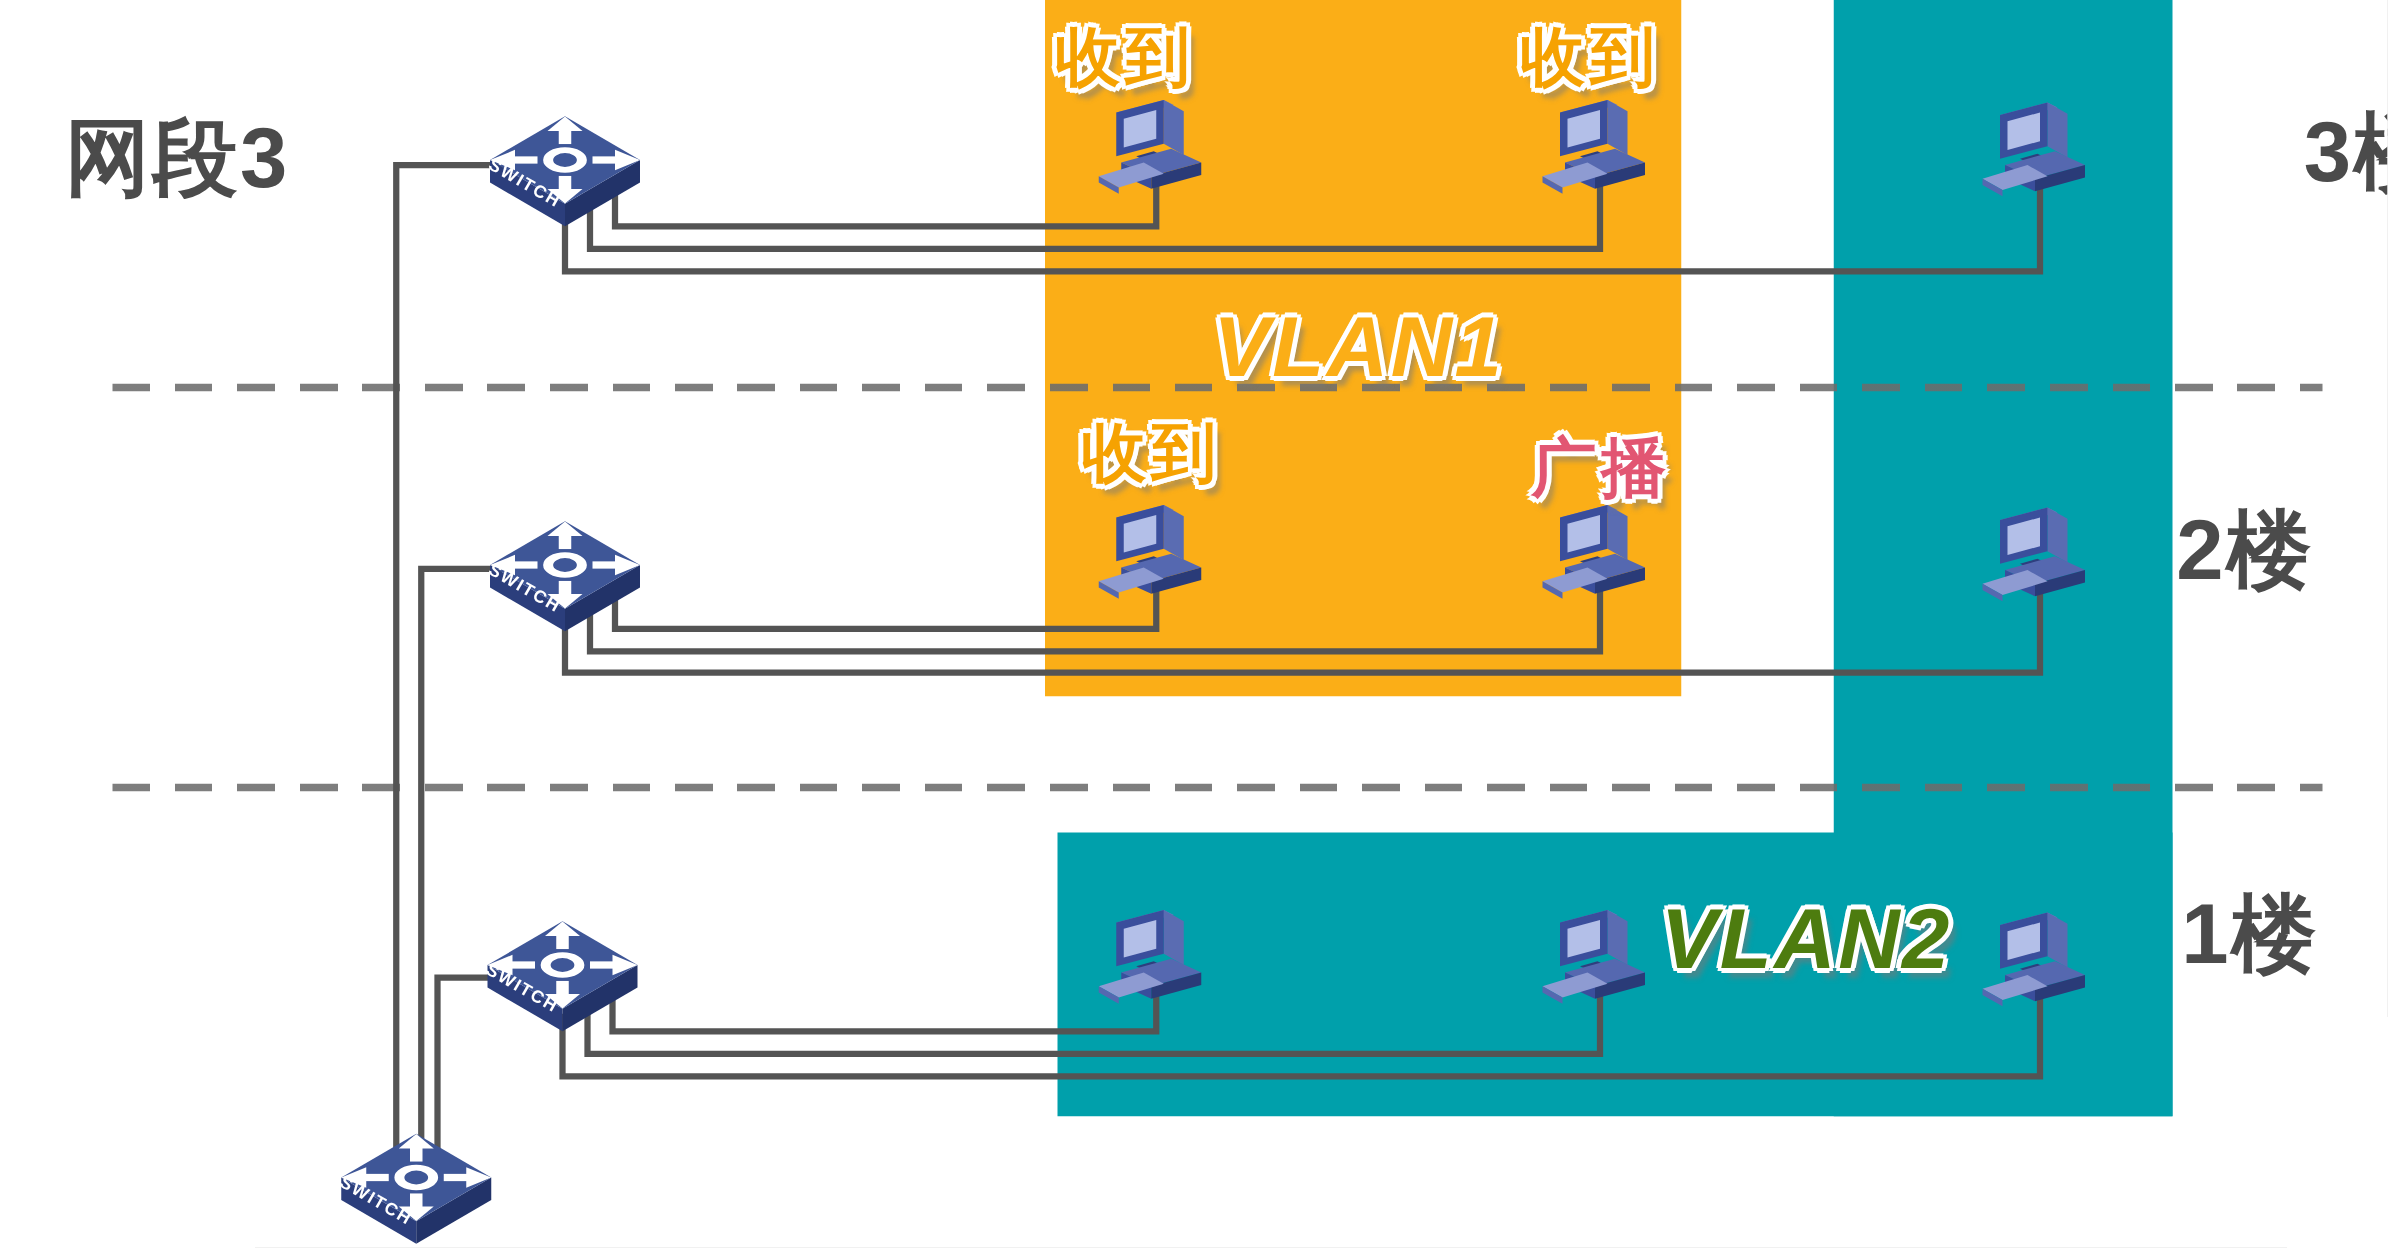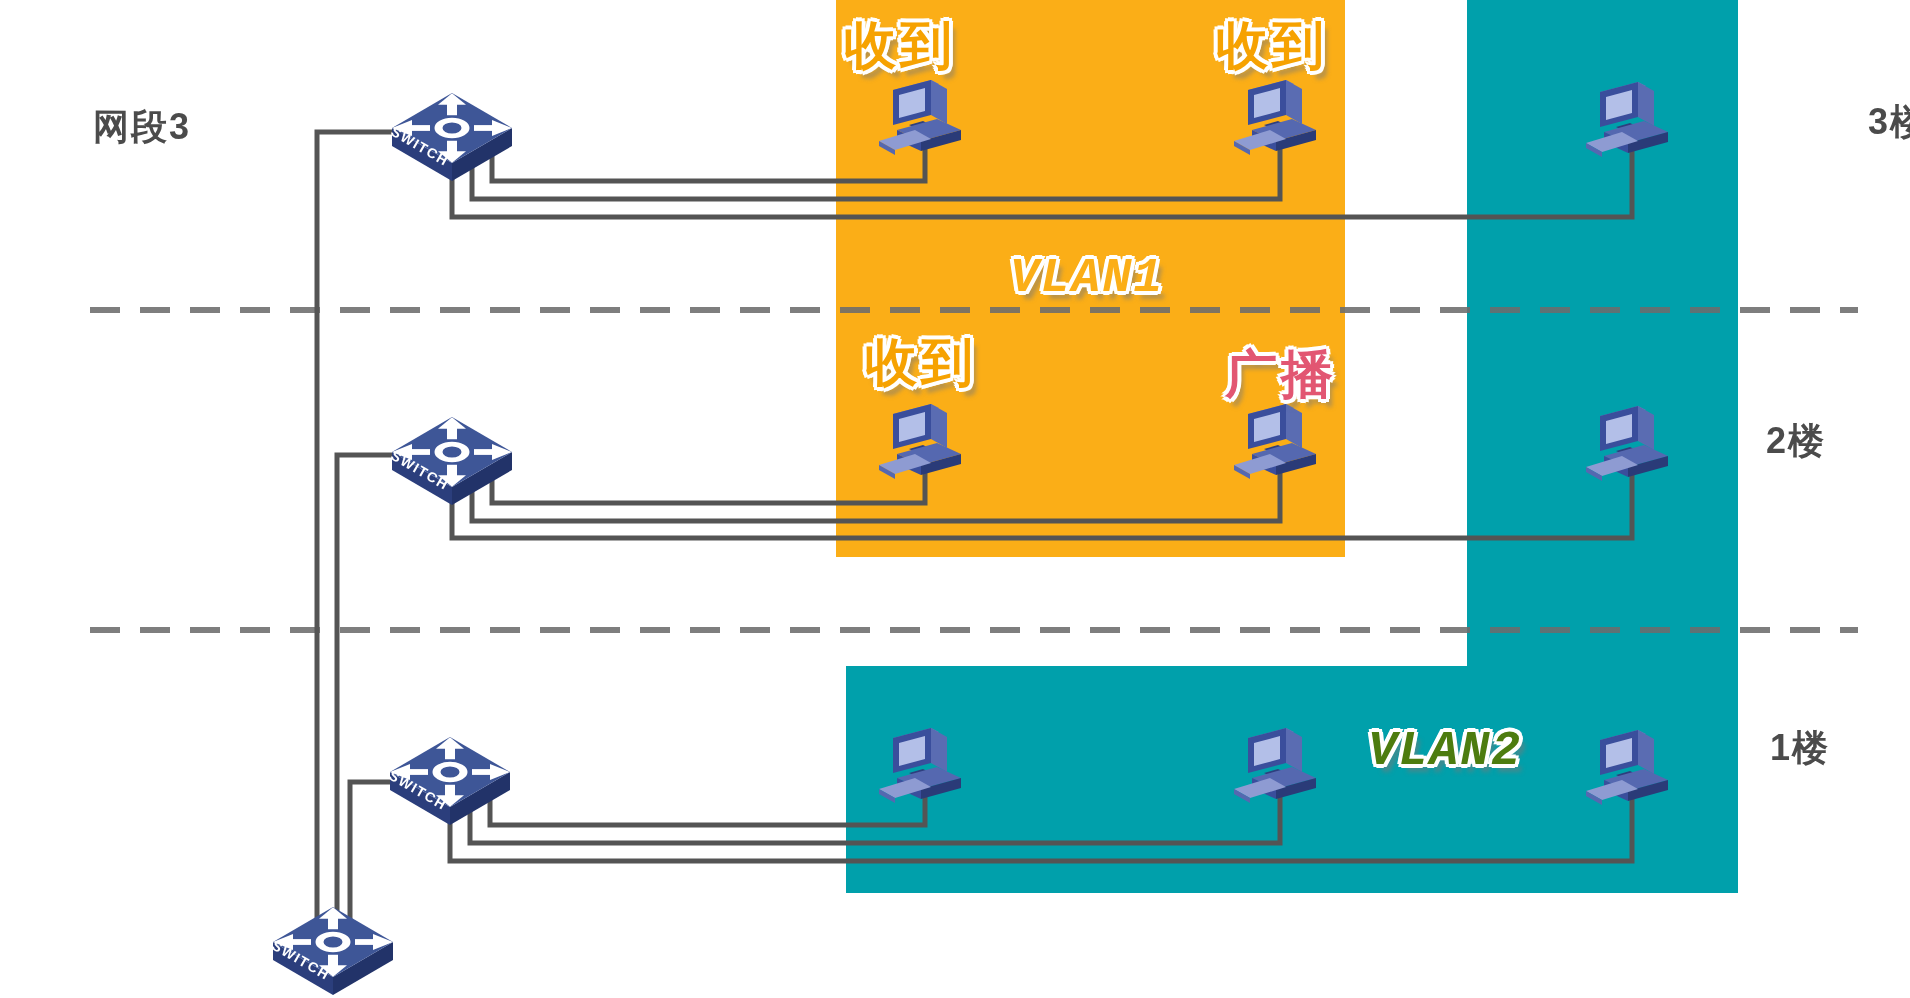--- a/index.html
+++ b/index.html
@@ -23,31 +23,31 @@
   .sw{position:absolute; width:130px; height:112px;}
   .sw svg,.pc svg{position:absolute; left:0; top:0;}
   .swlabel{
     position:absolute; left:1px; top:57px; width:64px; text-align:center;
     transform:rotate(30deg); color:#fff; font-size:14px; font-weight:bold;
     letter-spacing:1.5px; user-select:none;
   }
 
   .lbl{
     position:absolute; transform:translate(-50%,-50%); white-space:nowrap;
-    font-weight:bold; color:#4B4B4B; font-size:36px; letter-spacing:2px;
+    font-weight:bold; color:#4B4B4B; font-size:68px; letter-spacing:2px;
   }
   .outlined{
     position:absolute; transform:translate(-50%,-50%); white-space:nowrap;
     font-weight:900; font-size:52px; letter-spacing:4px;
     text-shadow:
       -4px 0 0 #fff, 4px 0 0 #fff, 0 -4px 0 #fff, 0 4px 0 #fff,
       -3px -3px 0 #fff, 3px -3px 0 #fff, -3px 3px 0 #fff, 3px 3px 0 #fff,
       6px 8px 4px rgba(120,120,120,.55);
   }
-  .vlantext{font-style:italic; font-size:48px; letter-spacing:2px; font-weight:800;font-family:Liberation Mono, monospace;}
+  .vlantext{font-style:italic; font-size:68px; letter-spacing:2px; font-weight:800;}
   .c-orange{color:#F6A201;}
   .c-pink{color:#E25672;margin-top:12px;}
   .c-vlan1{color:#FBAE17;}
   .c-vlan2{color:#4d7c0f;}
 </style>
 </head>
 <body>
 
 <svg width="0" height="0" style="position:absolute" aria-hidden="true">
   <defs>

